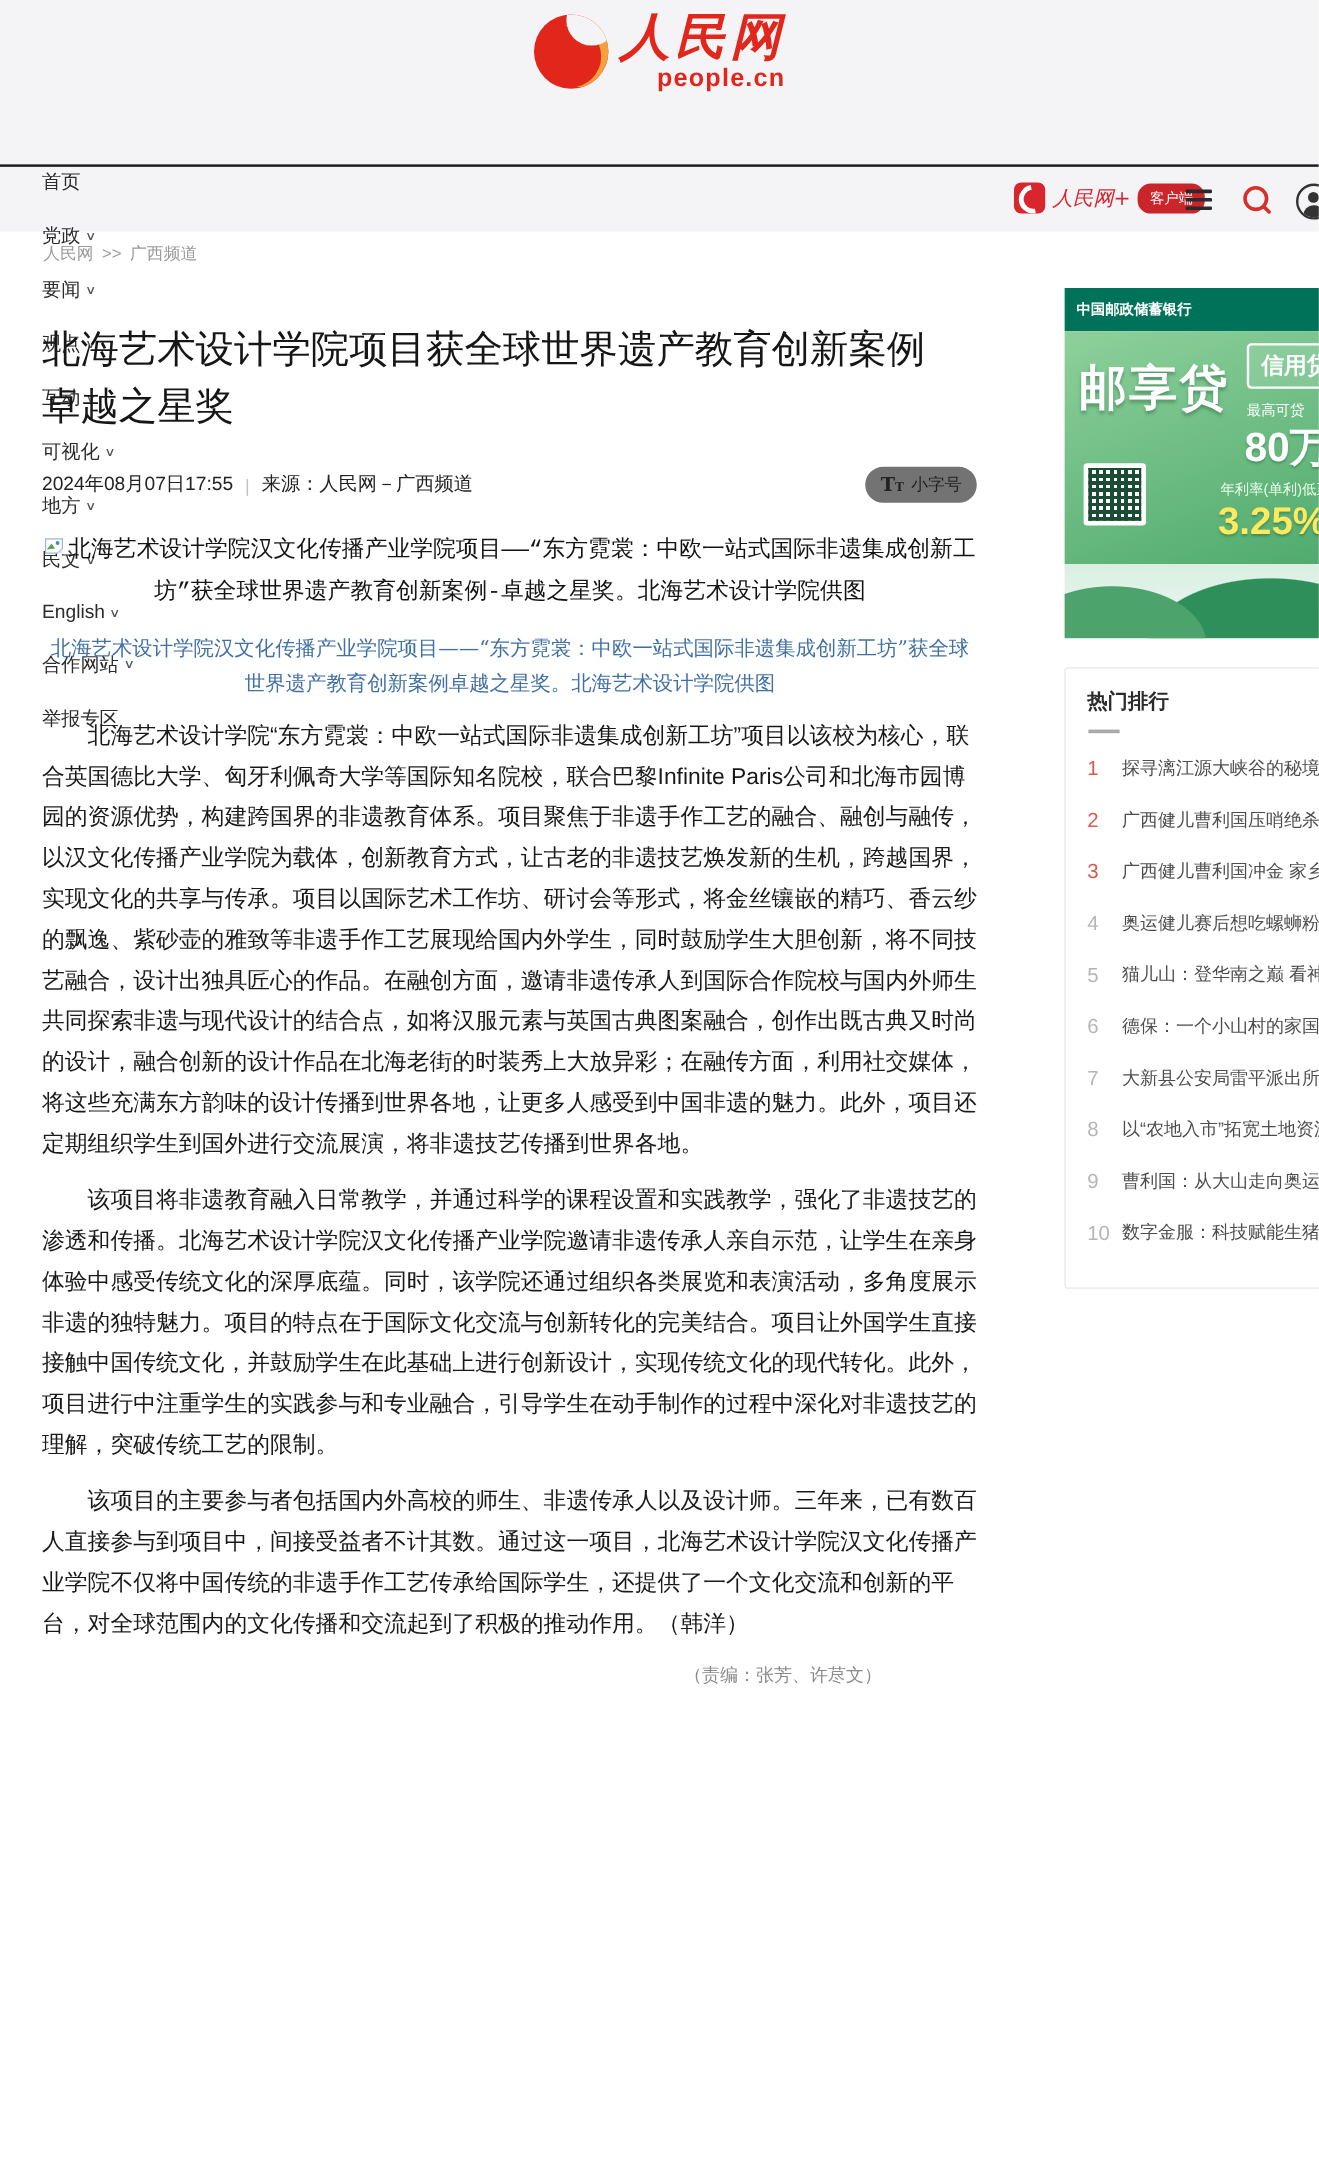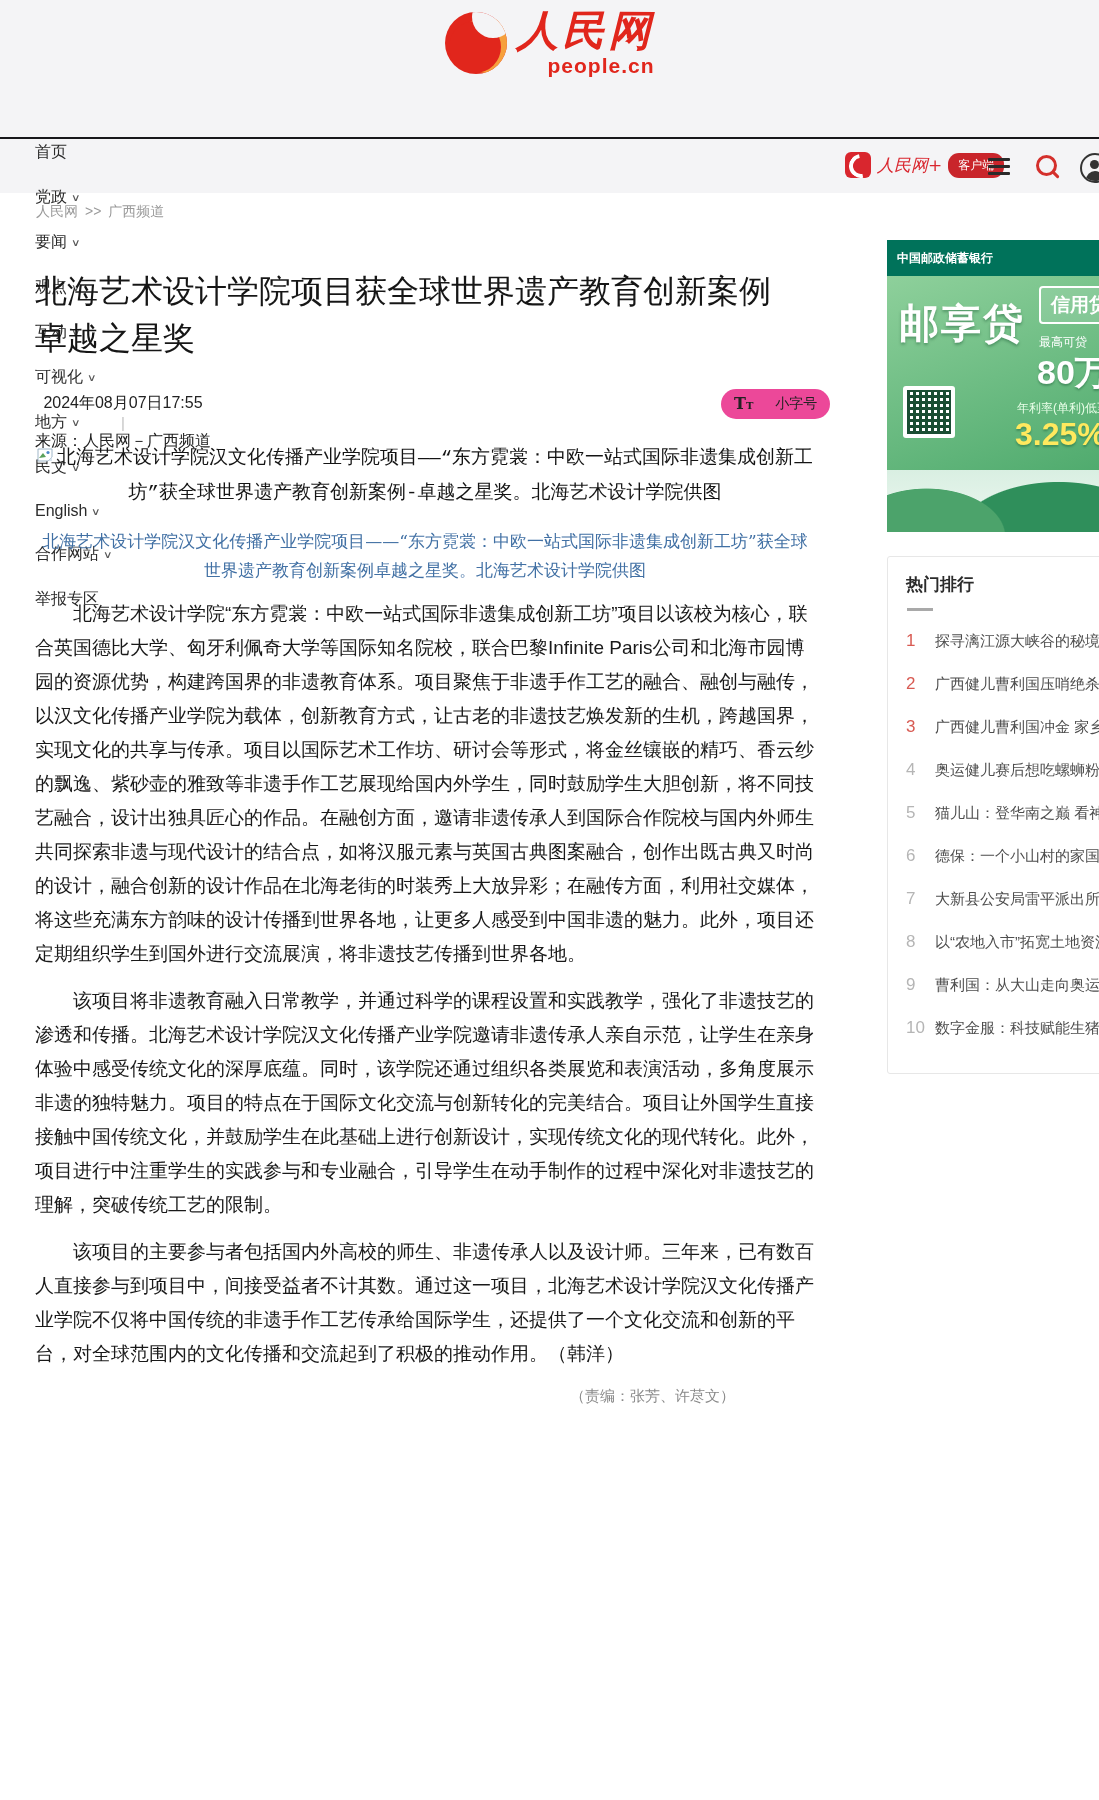--- a/index.html
+++ b/index.html
@@ -31,23 +31,23 @@
   .hamburger i{display:block;height:3px;background:#2a2a2a;border-radius:1px;}
   .search-ico{position:absolute;top:155px;left:1036px;width:15px;height:15px;border:3px solid #d4302c;border-radius:50%;cursor:pointer;}
   .search-ico::after{content:"";position:absolute;width:9px;height:3px;background:#d4302c;transform:rotate(45deg);left:12px;top:15px;border-radius:2px;}
   .person-ico{position:absolute;top:153px;left:1080px;width:26px;height:26px;border:2px solid #333;border-radius:50%;overflow:hidden;}
   .person-ico::before{content:"";position:absolute;width:9px;height:9px;border-radius:50%;background:#333;left:8px;top:5px;}
   .person-ico::after{content:"";position:absolute;width:18px;height:11px;border-radius:9px 9px 0 0;background:#333;left:4px;top:16px;}
   
   .breadcrumb{position:absolute;top:203px;left:36px;font-size:14px;color:#9a9a9a;display:flex;gap:7px;}
   .breadcrumb span{cursor:pointer;}
   .title{position:absolute;top:268px;left:35px;width:758px;font-size:32px;line-height:47px;color:#161616;font-weight:400;}
-  .meta{position:absolute;top:393px;left:35px;font-size:16px;color:#222;display:flex;align-items:center;flex-direction:column;}
+  .meta{position:absolute;top:393px;left:35px;font-size:16px;color:#222;display:flex;align-items:flex-end;}
   .meta .sep{color:#c2c2c2;margin:0 10px;font-size:15px;}
-  .font-pill{position:absolute;top:389px;left:721px;height:30px;background:#ec4899;border-radius:16px;display:flex;align-items:center;padding:0 13px;gap:22px;cursor:pointer;}
+  .font-pill{position:absolute;top:389px;left:721px;height:30px;background:#737373;border-radius:16px;display:flex;align-items:center;padding:0 13px;gap:6px;cursor:pointer;}
   .tt{font-family:"DejaVu Serif","Liberation Serif",serif;font-weight:bold;color:#222;font-size:16px;line-height:1;}
   .tt small{font-size:10px;}
   .font-pill .lbl{font-size:14px;color:#222;}
   
   .img-caption{position:absolute;top:441px;left:35px;width:780px;text-align:center;font-size:19px;line-height:34px;color:#141414;font-family:Liberation Mono, monospace;}
   .broken-img{display:inline-block;vertical-align:-1px;margin-right:4px;}
   .photo-caption{position:absolute;top:527px;left:35px;width:780px;text-align:center;
     font-family:"DejaVu Serif","Liberation Serif",serif;font-size:17px;line-height:29px;color:#4170a4;}
   
   .article-body{position:absolute;top:597px;left:35px;width:780px;}

